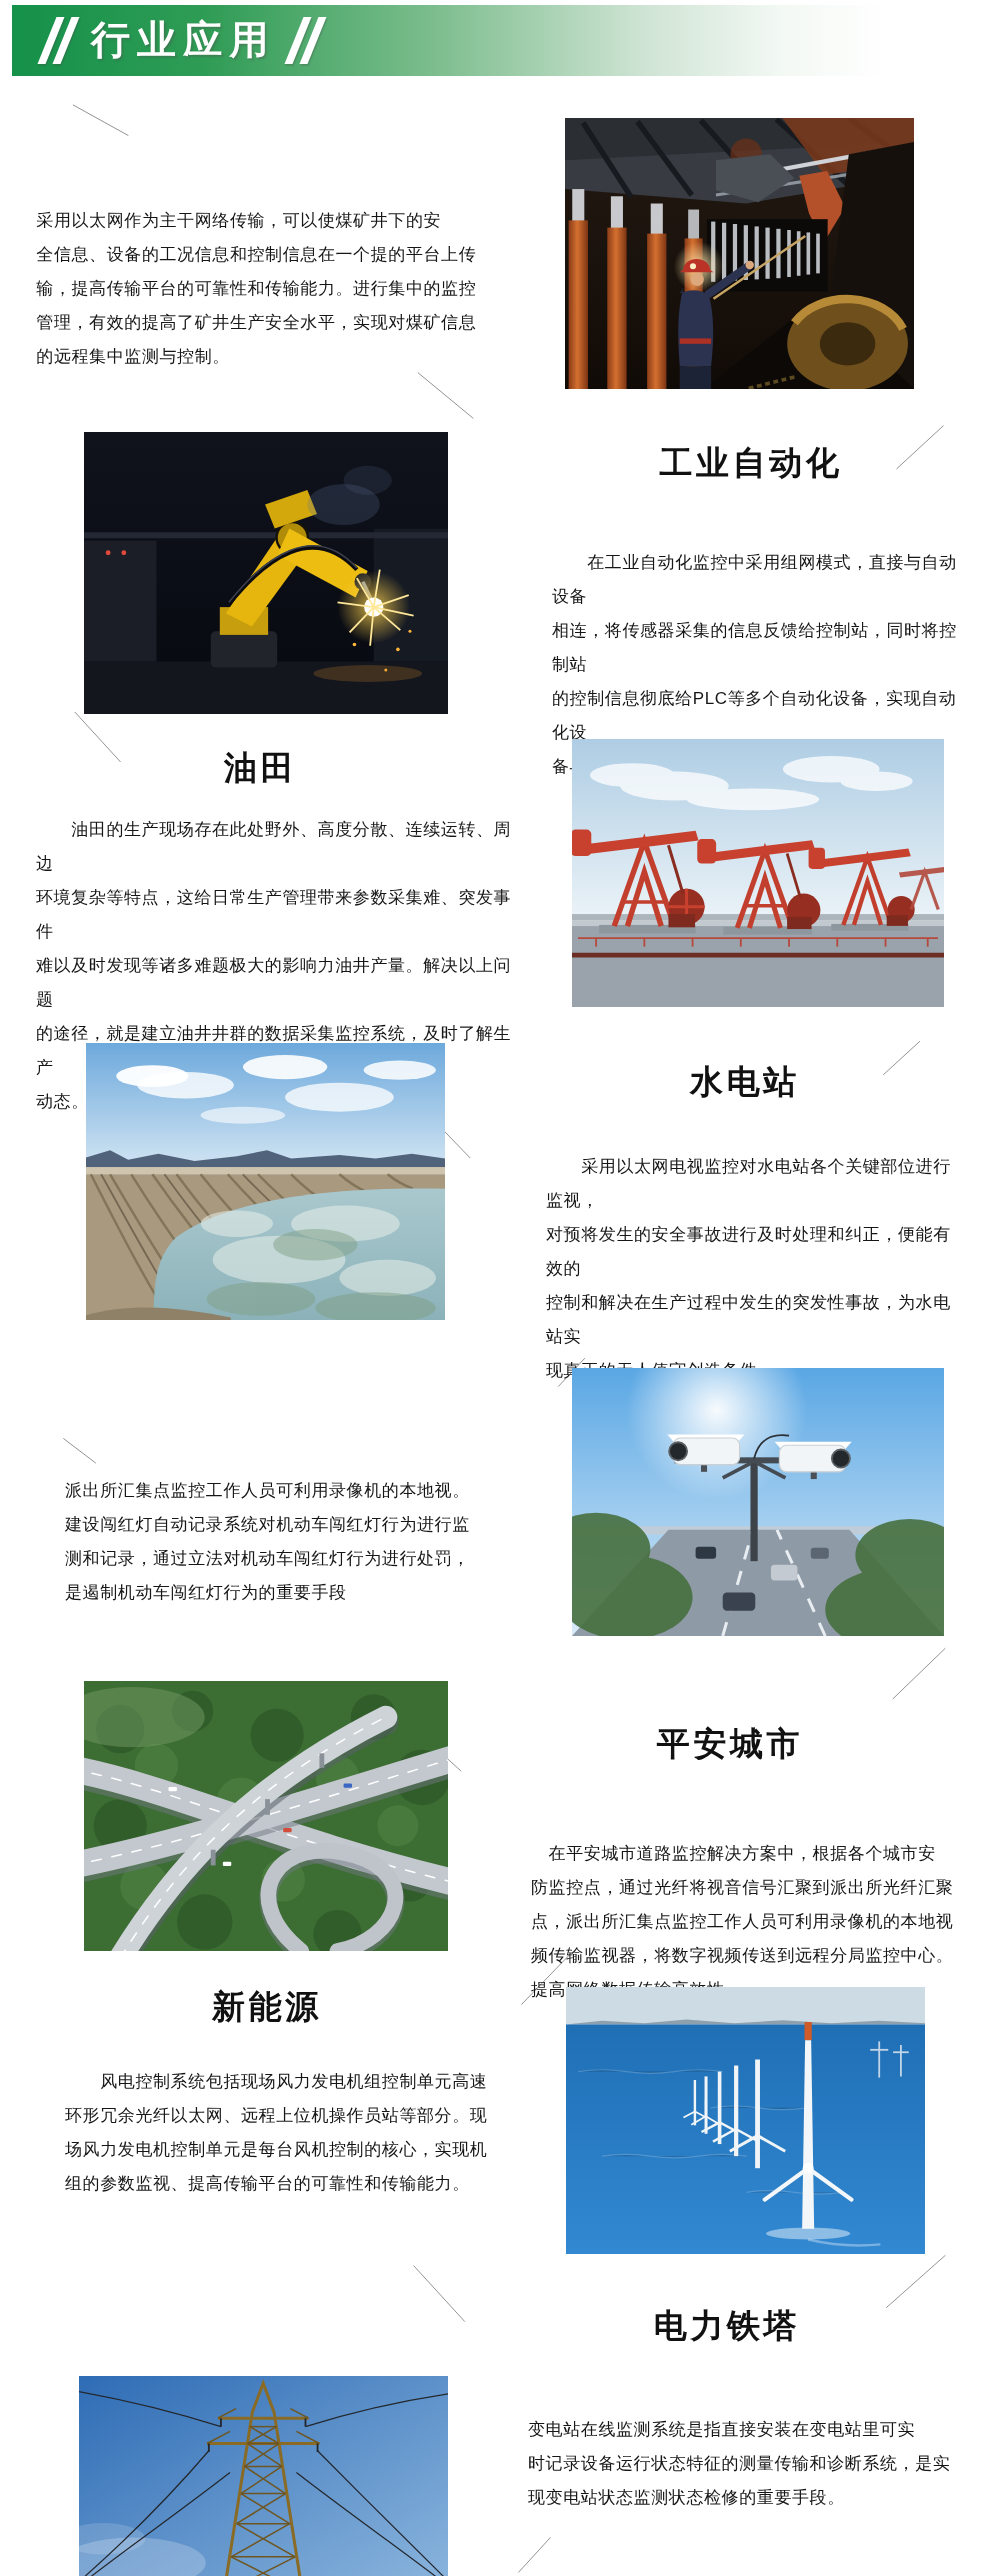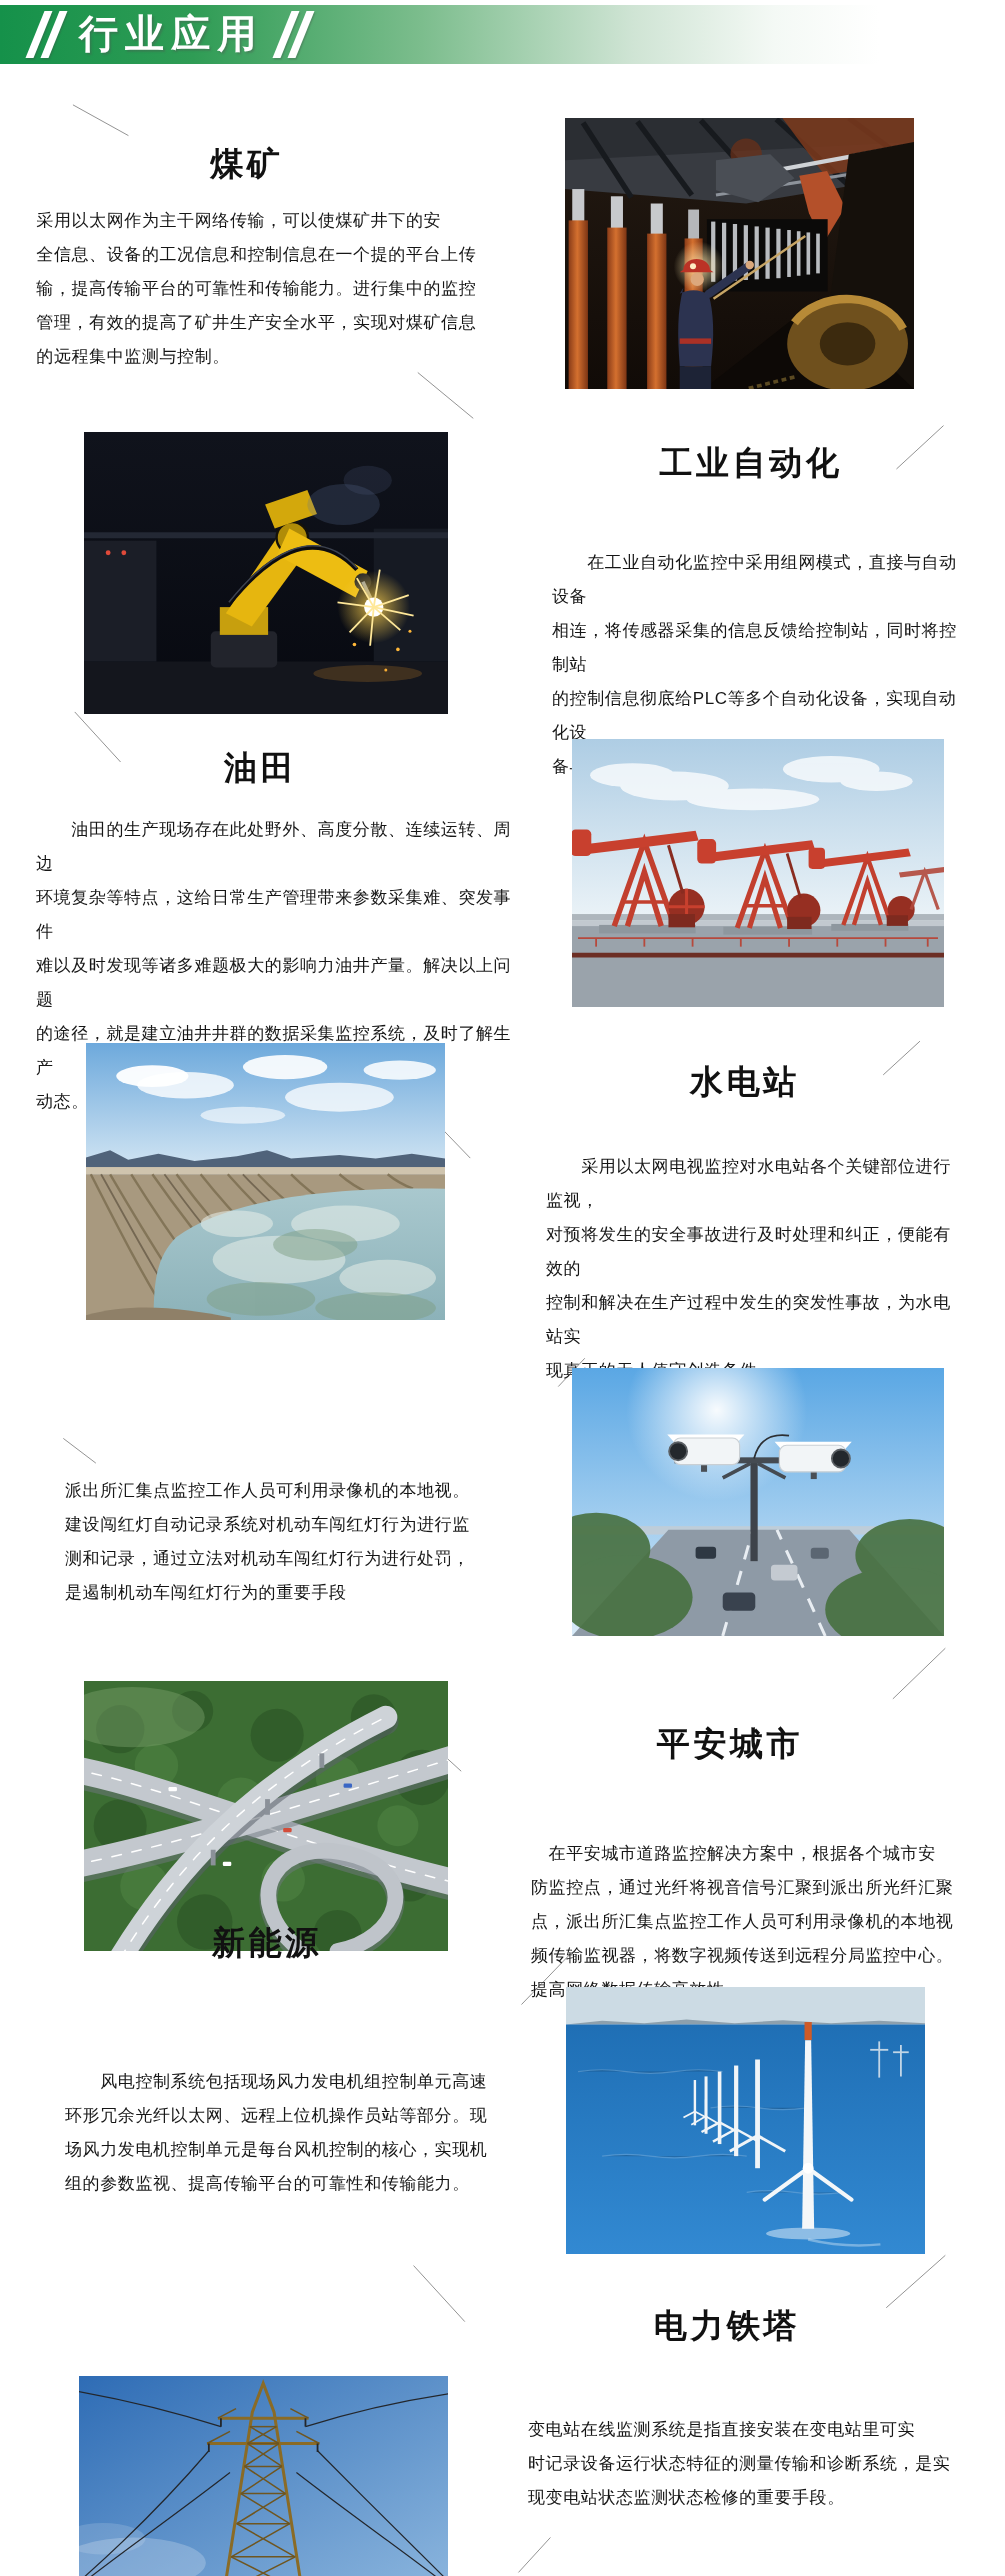--- a/index.html
+++ b/index.html
@@ -1,20 +1,20 @@
 <!DOCTYPE html>
 <html style="font-size:9.7px"><head>
 <meta charset="utf-8">
 <style>
   html,body{margin:0;padding:0;background:#ffffff;}
   .page{position:relative;width:1005px;height:2576px;background:#fff;overflow:hidden;
         font-family:"Liberation Sans","DejaVu Sans",sans-serif;}
 
   
-  .banner{position:absolute;left:0;top:4.8px;width:879px;height:59px;
+  .banner{position:absolute;left:12px;top:4.8px;width:879px;height:71px;
           background:linear-gradient(90deg,#15914a 0%,#2f9c55 22%,#7cbd8d 48%,#cfe4d4 72%,#f4f9f5 88%,#ffffff 100%);
           display:flex;align-items:center;padding-left:35px;box-sizing:border-box;}
   .slash-pair{display:flex;gap:6.6px;}
   .slash{width:8.4px;height:47px;background:#ffffff;transform:skewX(-22deg);
          box-shadow:1.8px 1.8px 1.2px rgba(70,70,70,.28);}
   .banner-title{color:#ffffff;font-family:"Liberation Serif","DejaVu Serif",serif;
                 font-weight:700;font-size:39px;letter-spacing:7.2px;margin:0 18px 0 20.5px;
                 text-shadow:1.8px 1.8px 1.8px rgba(80,80,80,.35);white-space:nowrap;}
 
   
@@ -43,21 +43,21 @@
   .s4-body {left:546px;top:1150px;width:416px;}
 
   .s5-title{left:65px;top:1393px;width:404px;}
   .s5-body {left:65px;top:1474px;width:428px;}
   .s5-img  {left:572px;top:1368px;width:372px;height:268px;}
 
   .s6-img  {left:84px;top:1681px;width:364px;height:270px;}
   .s6-title{left:531px;top:1679px;width:398px;margin-top:48px;}
   .s6-body {left:531px;top:1837px;width:428px;}
 
-  .s7-title{left:65px;top:1926px;width:404px;}
+  .s7-title{left:65px;top:1990px;width:404px;}
   .s7-body {left:65px;top:2065px;width:428px;}
   .s7-img  {left:566px;top:1987px;width:359px;height:267px;}
 
   .s8-img  {left:79px;top:2376px;width:369px;height:217px;}
   .s8-title{left:528px;top:2309px;width:398px;}
   .s8-body {left:528px;top:2413px;width:428px;}
 
   .decor-lines{position:absolute;left:0;top:0;width:1005px;height:2576px;pointer-events:none;}
 </style>
 </head>
@@ -89,21 +89,20 @@
       <line x1="105" y1="2385" x2="159" y2="2426"></line>
       <line x1="697" y1="2875" x2="765" y2="2937"></line>
       <line x1="1481" y1="2817" x2="1568" y2="2733"></line>
       <line x1="865" y1="3324" x2="949" y2="3237"></line>
       <line x1="686" y1="3757" x2="771" y2="3850"></line>
       <line x1="1470" y1="3827" x2="1568" y2="3740"></line>
       <line x1="860" y1="4266" x2="913" y2="4208"></line>
     </g>
   </svg>
 
-  <div class="sec-title s1-title">煤矿</div>
   <div class="sec-body s1-body">采用以太网作为主干网络传输，可以使煤矿井下的安
 全信息、设备的工况信息和控制信息在一个提的平台上传
 输，提高传输平台的可靠性和传输能力。进行集中的监控
 管理，有效的提高了矿井生产安全水平，实现对煤矿信息
 的远程集中监测与控制。</div>
   <div class="photo s1-img">
     <svg viewBox="0 0 578 450" preserveAspectRatio="none">
       <defs>
         <linearGradient id="coalbg" x1="0" y1="0" x2="0" y2="1">
           <stop offset="0" stop-color="#241a12"></stop>

